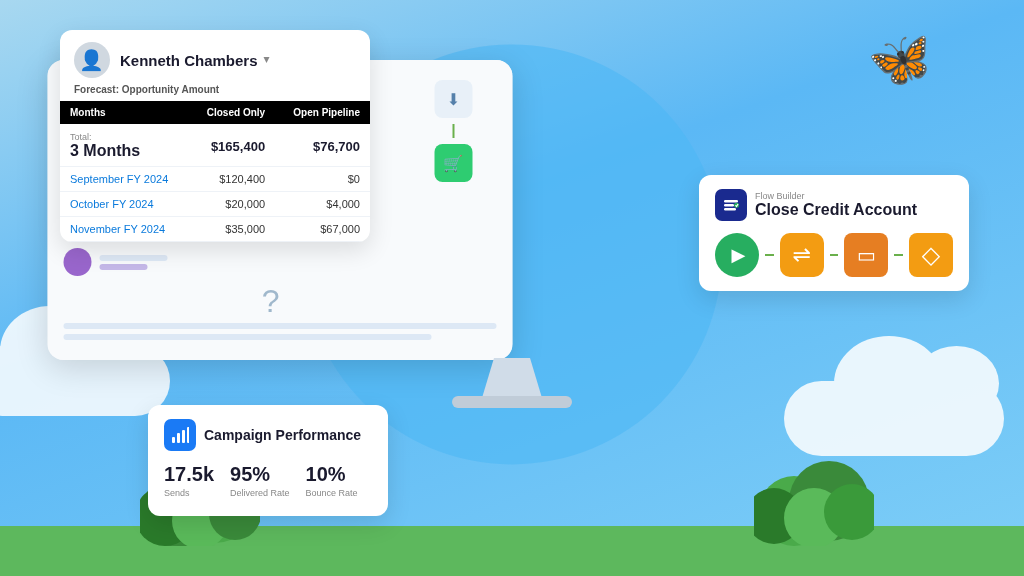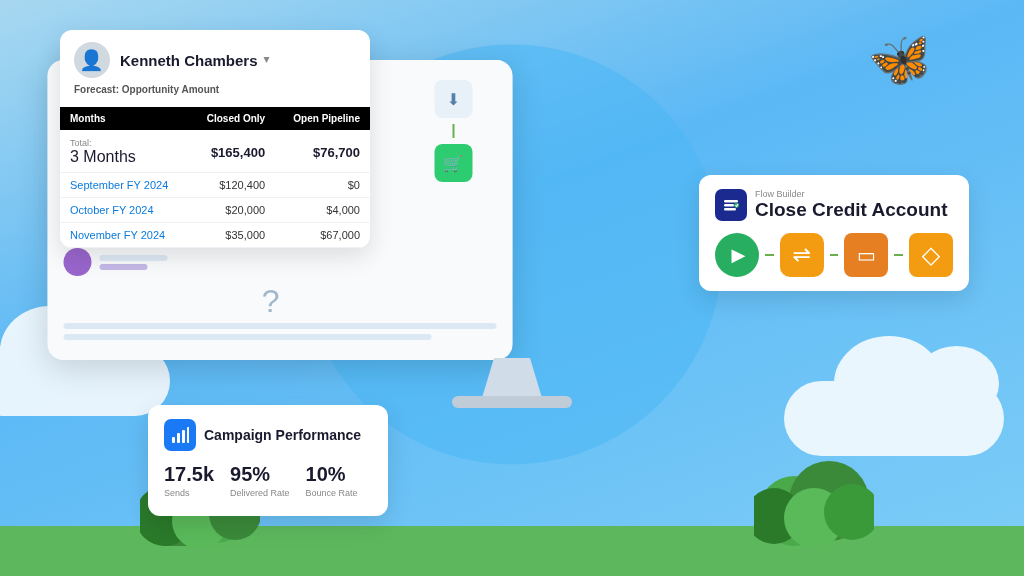--- a/index.html
+++ b/index.html
@@ -178,21 +178,21 @@
       font-weight: 700;
       color: #1a1a2e;
     }
     .dropdown-arrow {
       color: #888;
       font-size: 12px;
     }
     .forecast-subtitle {
       font-size: 10px;
       color: #555;
-      padding: 0 14px 12px;
+      padding: 0 14px 6px;
     }
     .forecast-subtitle span {
       font-weight: 700;
     }
     .forecast-table {
       width: 100%;
       border-collapse: collapse;
     }
     .forecast-table thead tr {
       background: #000000;
@@ -223,21 +223,21 @@
     .total-row td {
       padding-top: 8px !important;
     }
     .total-label {
       font-size: 9px;
       color: #888;
       display: block;
     }
     .total-value {
       font-size: 16px;
-      font-weight: 400;
+      font-weight: 700;
       color: #1a1a2e;
     }
     .total-amount {
       font-size: 13px;
       font-weight: 600;
       color: #1a1a2e;
     }
     .month-link {
       color: #0a7adc;
       font-weight: 500;
@@ -310,21 +310,21 @@
       border-radius: 7px;
       display: flex; align-items: center; justify-content: center;
       color: white;
       font-size: 14px;
     }
     .flow-card-label {
       font-size: 9px;
       color: #888;
     }
     .flow-card-title {
-      font-size: 19px;
+      font-size: 16px;
       font-weight: 700;
       color: #1a1a2e;
     }
     .flow-steps {
       display: flex;
       align-items: center;
       gap: 6px;
       margin-top: 4px;
     }
     .flow-step {

